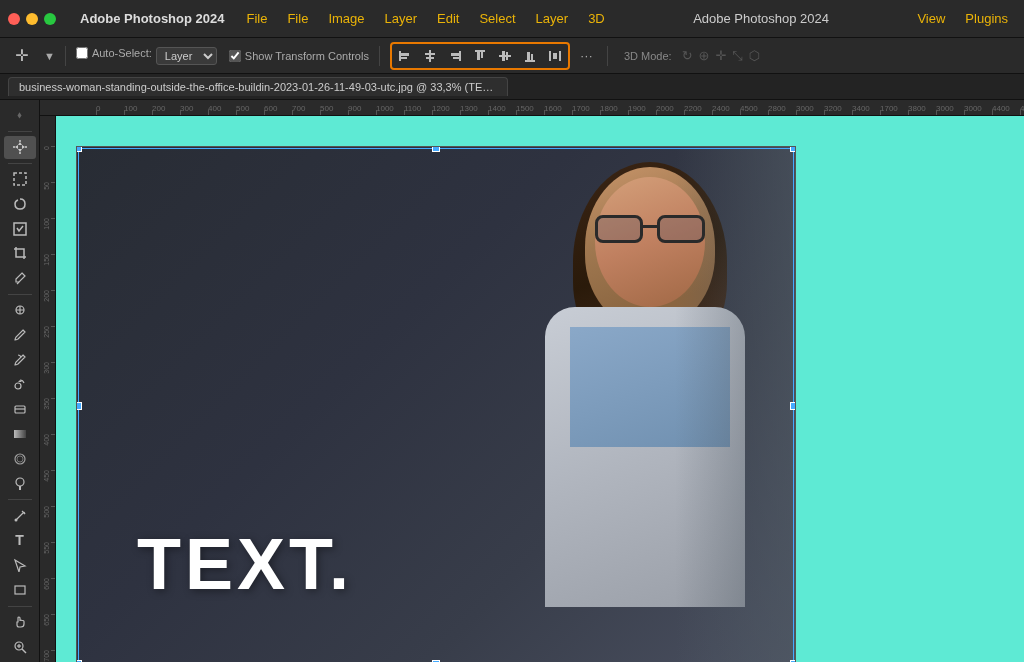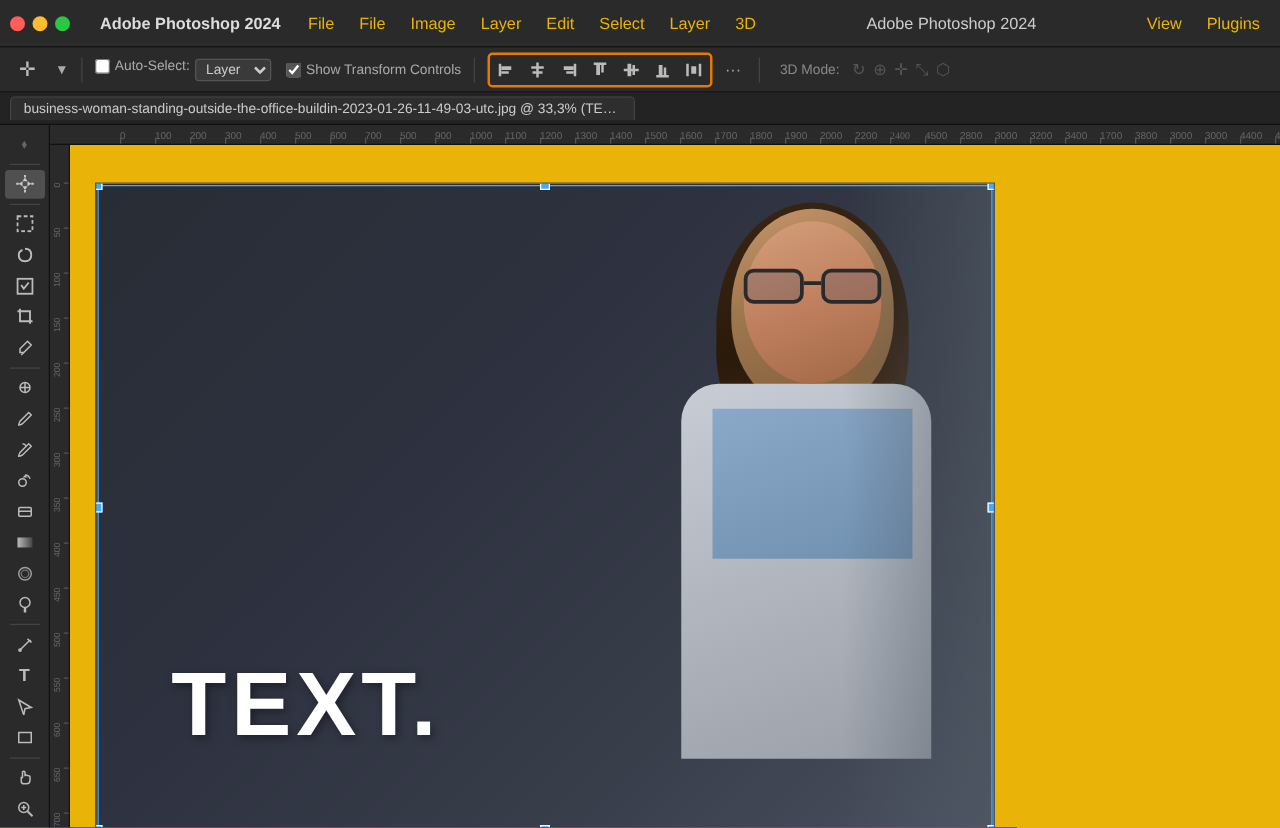--- a/index.html
+++ b/index.html
@@ -82,21 +82,21 @@
       height: 16px; background: #2a2a2a; border-bottom: 1px solid #111;
       display: flex; align-items: flex-end; padding-bottom: 2px; overflow: hidden; position: relative;
     }
 
     #canvas-with-ruler { display: flex; flex: 1; overflow: hidden; }
     #ruler-v {
       width: 16px; background: #2a2a2a; border-right: 1px solid #111;
       display: flex; flex-direction: column; overflow: hidden; position: relative;
     }
 
-    #canvas-viewport { flex: 1; overflow: hidden; position: relative; background: #eab308; }
+    #canvas-viewport { flex: 1; overflow: hidden; position: relative; background: #5eead4; }
     
     
     #document-canvas {
       position: absolute;
       top: 30px; left: 20px;
       width: 720px; height: 520px;
       border: 1px solid #555;
       overflow: hidden;
     }
 
@@ -477,21 +477,21 @@
           <span style="position: absolute; left: 476px; bottom: 2px; font-size: 8px; color: rgb(102, 102, 102);">1700</span>
           <div style="position: absolute; left: 476px; bottom: 0px; width: 1px; height: 5px; background: rgb(85, 85, 85);"></div>
           <span style="position: absolute; left: 504px; bottom: 2px; font-size: 8px; color: rgb(102, 102, 102);">1800</span>
           <div style="position: absolute; left: 504px; bottom: 0px; width: 1px; height: 5px; background: rgb(85, 85, 85);"></div>
           <span style="position: absolute; left: 532px; bottom: 2px; font-size: 8px; color: rgb(102, 102, 102);">1900</span>
           <div style="position: absolute; left: 532px; bottom: 0px; width: 1px; height: 5px; background: rgb(85, 85, 85);"></div>
           <span style="position: absolute; left: 560px; bottom: 2px; font-size: 8px; color: rgb(102, 102, 102);">2000</span>
           <div style="position: absolute; left: 560px; bottom: 0px; width: 1px; height: 5px; background: rgb(85, 85, 85);"></div>
           <span style="position: absolute; left: 588px; bottom: 2px; font-size: 8px; color: rgb(102, 102, 102);">2200</span>
           <div style="position: absolute; left: 588px; bottom: 0px; width: 1px; height: 5px; background: rgb(85, 85, 85);"></div>
-          <span style="position: absolute; left: 616px; bottom: 2px; font-size: 8px; color: rgb(102, 102, 102); font-family: Liberation Serif, serif;">2400</span>
+          <span style="position: absolute; left: 616px; bottom: 2px; font-size: 8px; color: rgb(102, 102, 102);">2400</span>
           <div style="position: absolute; left: 616px; bottom: 0px; width: 1px; height: 5px; background: rgb(85, 85, 85);"></div>
           <span style="position: absolute; left: 644px; bottom: 2px; font-size: 8px; color: rgb(102, 102, 102);">4500</span>
           <div style="position: absolute; left: 644px; bottom: 0px; width: 1px; height: 5px; background: rgb(85, 85, 85);"></div>
           <span style="position: absolute; left: 672px; bottom: 2px; font-size: 8px; color: rgb(102, 102, 102);">2800</span>
           <div style="position: absolute; left: 672px; bottom: 0px; width: 1px; height: 5px; background: rgb(85, 85, 85);"></div>
           <span style="position: absolute; left: 700px; bottom: 2px; font-size: 8px; color: rgb(102, 102, 102);">3000</span>
           <div style="position: absolute; left: 700px; bottom: 0px; width: 1px; height: 5px; background: rgb(85, 85, 85);"></div>
           <span style="position: absolute; left: 728px; bottom: 2px; font-size: 8px; color: rgb(102, 102, 102);">3200</span>
           <div style="position: absolute; left: 728px; bottom: 0px; width: 1px; height: 5px; background: rgb(85, 85, 85);"></div>
           <span style="position: absolute; left: 756px; bottom: 2px; font-size: 8px; color: rgb(102, 102, 102);">3400</span>

